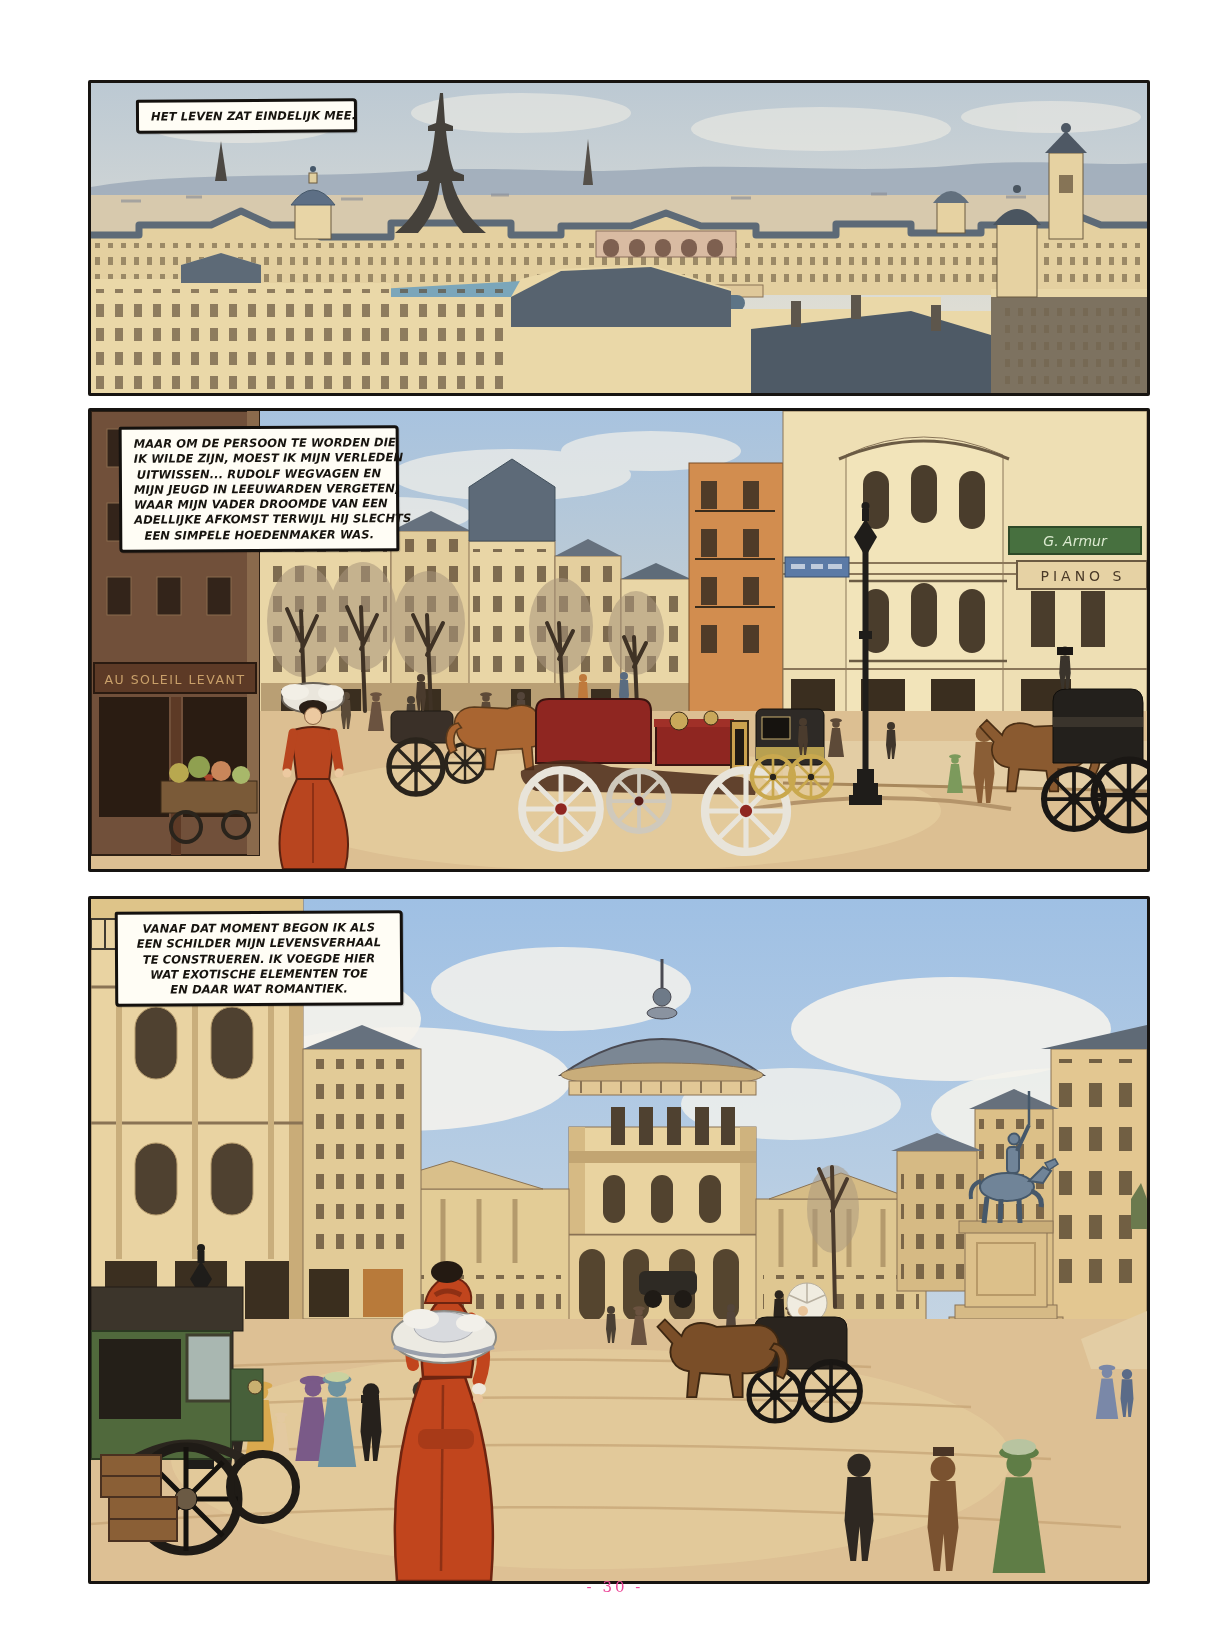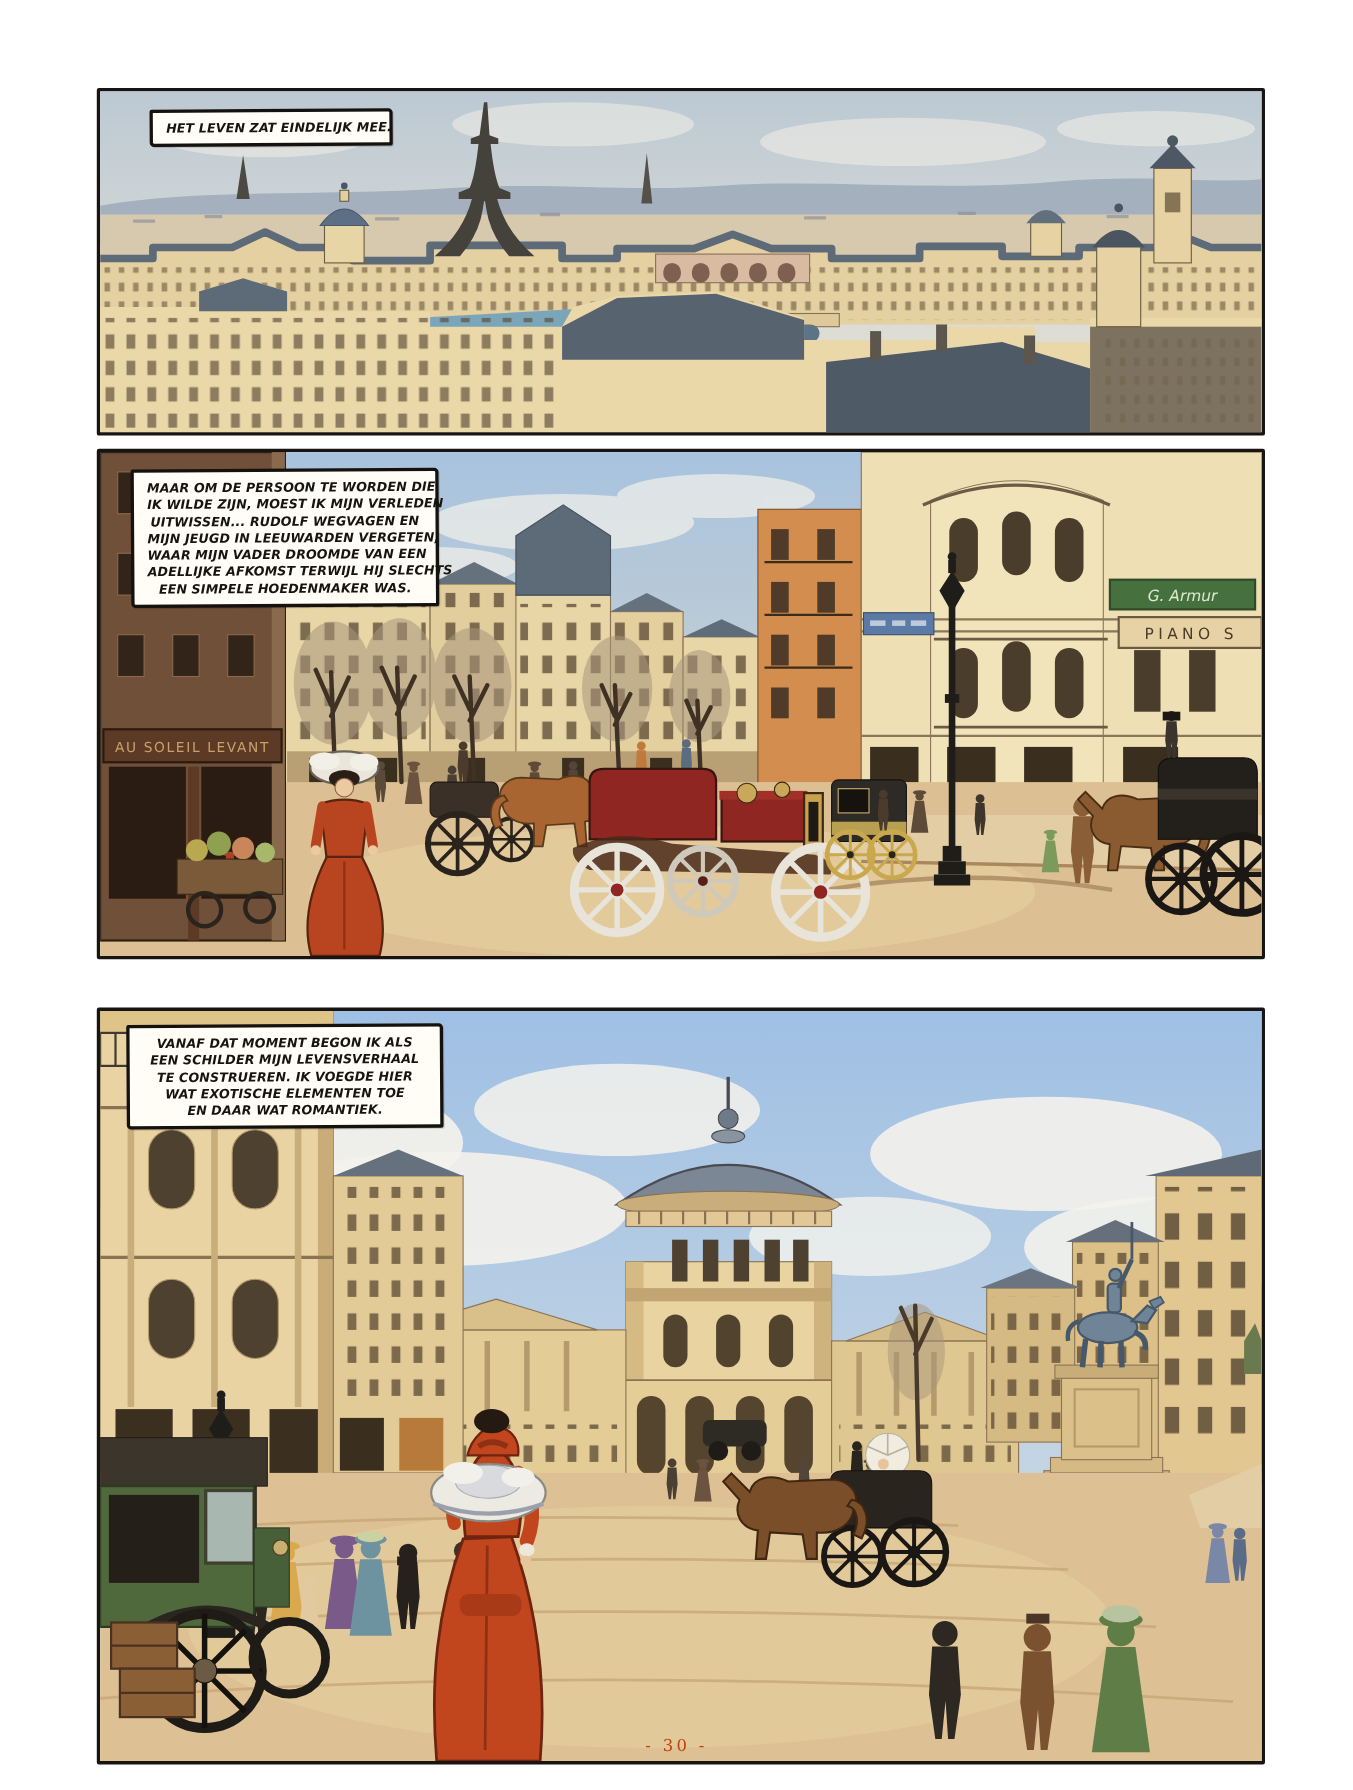--- a/index.html
+++ b/index.html
@@ -9,21 +9,21 @@
   .panel{position:absolute;border:3px solid #171411;border-radius:2px;
          overflow:hidden;background:#dfe4e6;}
   .panel svg{display:block;}
   .caption{position:absolute;background:#fffdf5;border:3px solid #14110e;
            border-radius:2px 4px 2px 4px;padding:7px 12px 6px;text-align:center;
            font-style:italic;font-weight:bold;font-size:11.5px;line-height:1.33;
            color:#17140f;letter-spacing:.1px;transform:rotate(-0.35deg);
            box-shadow:1px 1px 0 rgba(0,0,0,.15);}
   .caption .ln{white-space:nowrap;}
   .pageno{position:absolute;left:0;right:0;top:1578px;text-align:center;
-          font-family:"DejaVu Serif",serif;font-size:15px;color:#c2410c;
+          font-family:"DejaVu Serif",serif;font-size:15px;color:#ec4899;
           letter-spacing:3px;}
   text{font-family:"DejaVu Sans",sans-serif;}
 </style>
 </head>
 <body>
 
 <div class="page">
 
   <div class="panel" style="left:88px;top:80px;width:1056px;height:310px">
     <svg width="1056" height="310" viewBox="0 0 1056 310">
@@ -368,21 +368,21 @@
       <div class="ln">MAAR OM DE PERSOON TE WORDEN DIE</div>
       <div class="ln">IK WILDE ZIJN, MOEST IK MIJN VERLEDEN</div>
       <div class="ln">UITWISSEN... RUDOLF WEGVAGEN EN</div>
       <div class="ln">MIJN JEUGD IN LEEUWARDEN VERGETEN,</div>
       <div class="ln">WAAR MIJN VADER DROOMDE VAN EEN</div>
       <div class="ln">ADELLIJKE AFKOMST TERWIJL HIJ SLECHTS</div>
       <div class="ln">EEN SIMPELE HOEDENMAKER WAS.</div>
     </div>
   </div>
 
-  <div class="panel" style="left:88px;top:916px;width:1056px;height:682px">
+  <div class="panel" style="left:88px;top:896px;width:1056px;height:682px">
     <svg width="1056" height="682" viewBox="0 0 1056 682">
       <defs>
         <linearGradient id="g3sky" x1="0" y1="0" x2="0" y2="1">
           <stop offset="0" stop-color="#9fc0e4"></stop>
             <stop offset="0.8" stop-color="#cfdae2"></stop>
             <stop offset="1" stop-color="#e6dcc6"></stop>
         </linearGradient>
         <pattern id="g3win" width="30" height="44" patternUnits="userSpaceOnUse">
           <rect x="8" y="8" width="13" height="24" fill="#55452f" opacity="0.8"></rect>
         </pattern>

